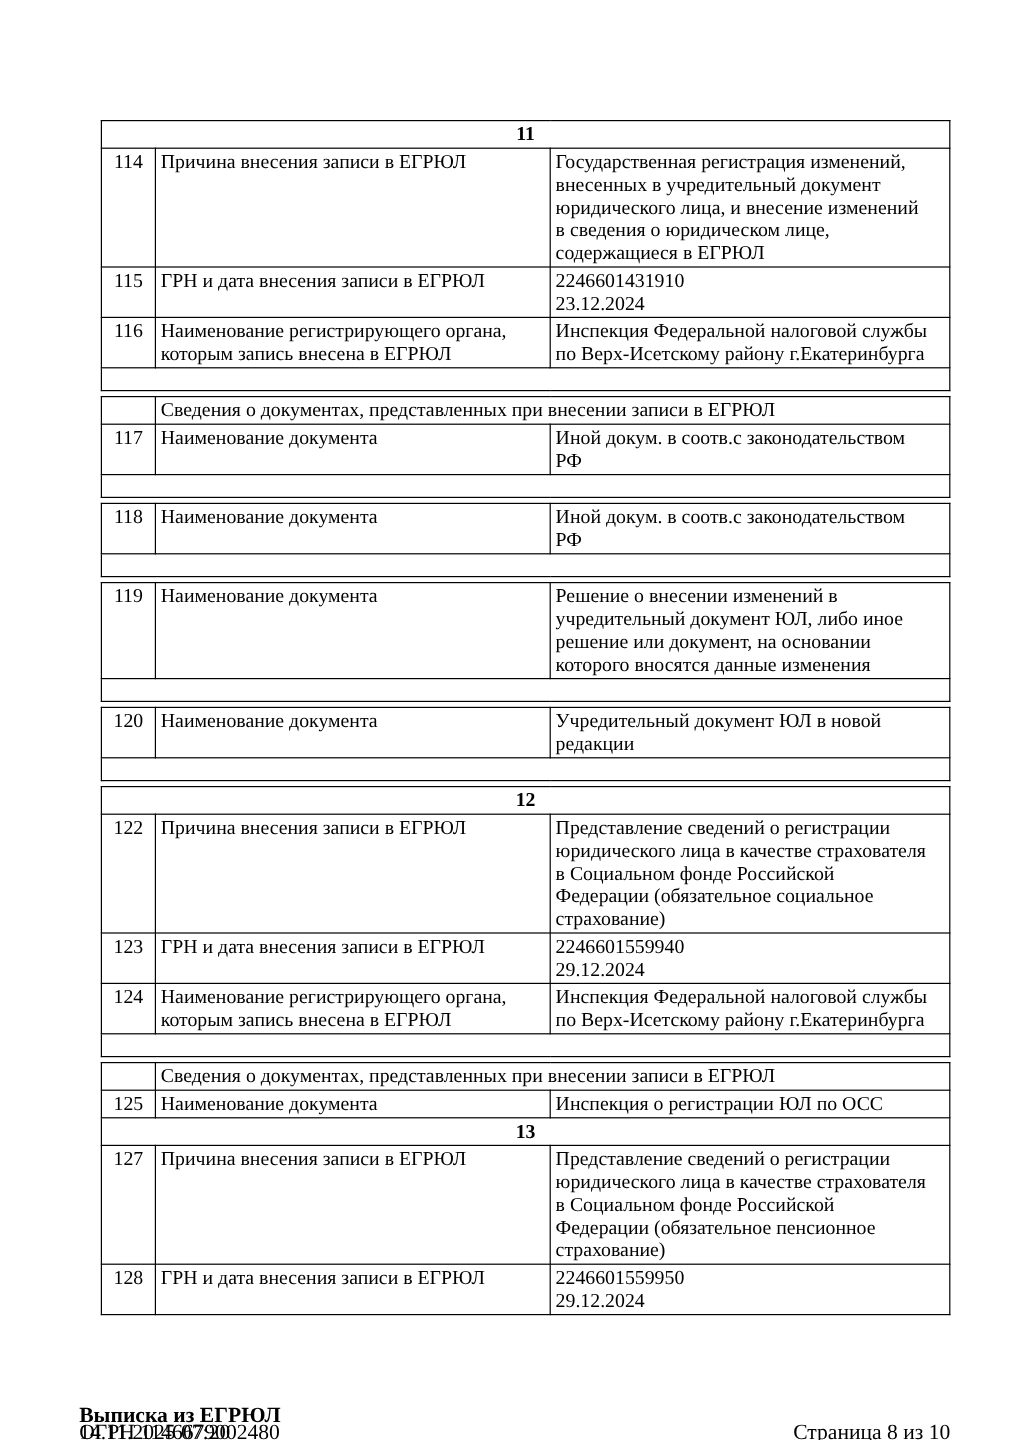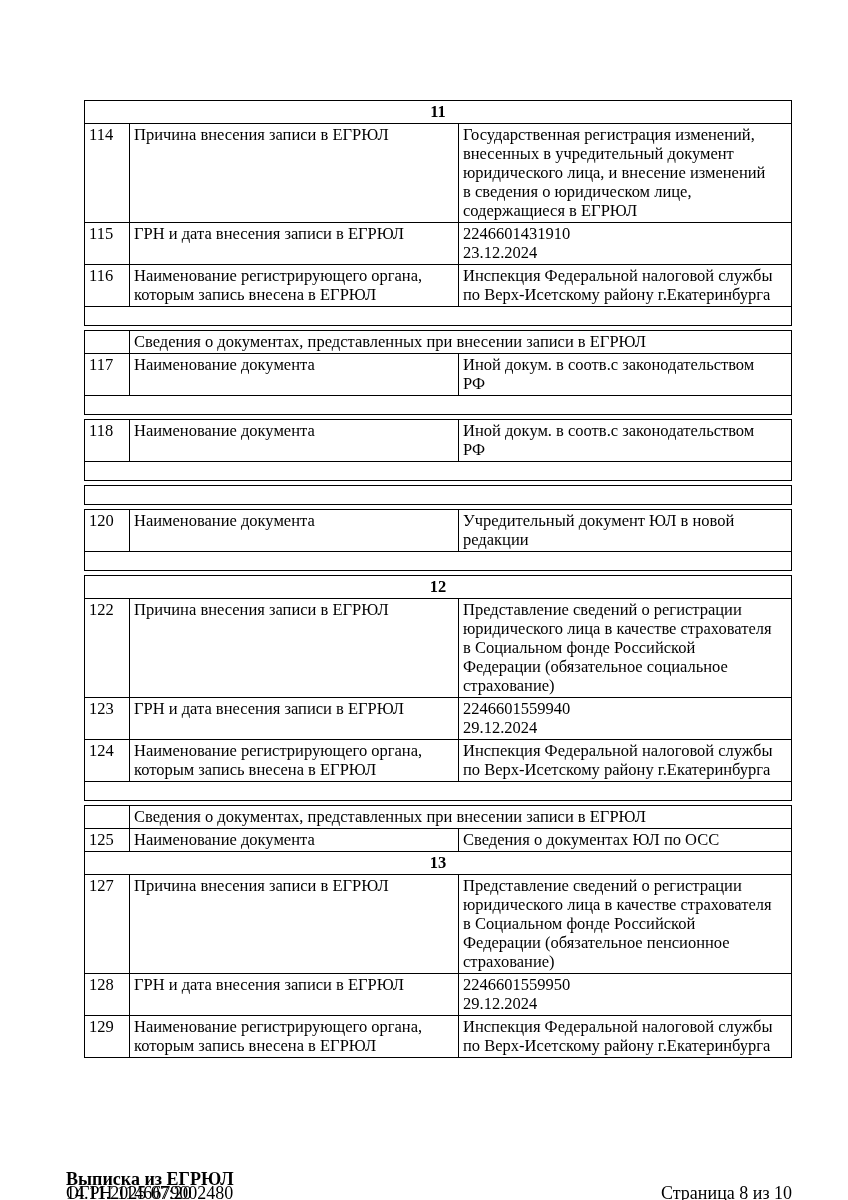--- a/index.html
+++ b/index.html
@@ -37,21 +37,21 @@
     padding: 1px 4px 2px 4px;
     overflow: hidden;
   }
   td.section-cell {
     text-align: center;
     font-weight: bold;
     height: 19px;
     padding-top: 0;
   }
   td.num-cell {
-    text-align: left;
+    text-align: center;
     padding-left: 1px;
     padding-right: 1px;
   }
   td.label-cell, td.value-cell, td.subheader-cell {
     white-space: pre-line;
   }
   td.spacer-cell {
     height: 15px;
     padding: 0;
   }
@@ -160,20 +160,28 @@
         </tbody>
       </table>
       <table class="blk">
         <colgroup>
           <col style="width: 45px;">
           <col style="width: 329px;">
           <col style="width: 333px;">
         </colgroup>
         <tbody>
           <tr>
+            <td class="num-cell">119</td>
+            <td class="label-cell">Наименование документа</td>
+            <td class="value-cell">Решение о внесении изменений в
+учредительный документ ЮЛ, либо иное
+решение или документ, на основании
+которого вносятся данные изменения</td>
+          </tr>
+          <tr>
             <td class="spacer-cell" colspan="3"></td>
           </tr>
         </tbody>
       </table>
       <table class="blk">
         <colgroup>
           <col style="width: 45px;">
           <col style="width: 329px;">
           <col style="width: 333px;">
         </colgroup>
@@ -233,46 +241,39 @@
           <col style="width: 333px;">
         </colgroup>
         <tbody>
           <tr>
             <td class="num-cell"></td>
             <td class="subheader-cell" colspan="2">Сведения о документах, представленных при внесении записи в ЕГРЮЛ</td>
           </tr>
           <tr>
             <td class="num-cell">125</td>
             <td class="label-cell">Наименование документа</td>
-            <td class="value-cell">Сведения о документах ЮЛ по ОСС</td>
+            <td class="value-cell">Инспекция о регистрации ЮЛ по ОСС</td>
           </tr>
           <tr>
             <td class="section-cell" colspan="3">13</td>
           </tr>
           <tr>
             <td class="num-cell">127</td>
             <td class="label-cell">Причина внесения записи в ЕГРЮЛ</td>
             <td class="value-cell">Представление сведений о регистрации
 юридического лица в качестве страхователя
 в Социальном фонде Российской
 Федерации (обязательное пенсионное
 страхование)</td>
           </tr>
           <tr>
             <td class="num-cell">128</td>
             <td class="label-cell">ГРН и дата внесения записи в ЕГРЮЛ</td>
             <td class="value-cell">2246601559950
 29.12.2024</td>
-          </tr>
-          <tr>
-            <td class="num-cell">129</td>
-            <td class="label-cell">Наименование регистрирующего органа,
-которым запись внесена в ЕГРЮЛ</td>
-            <td class="value-cell">Инспекция Федеральной налоговой службы
-по Верх-Исетскому району г.Екатеринбурга</td>
           </tr>
         </tbody>
       </table>
     </div>
 
   <div class="footer">
     <div class="footer-left">
       <div class="f-title">Выписка из ЕГРЮЛ</div>
       <div class="f-dt">14.11.2025 07:20</div>
     </div>

